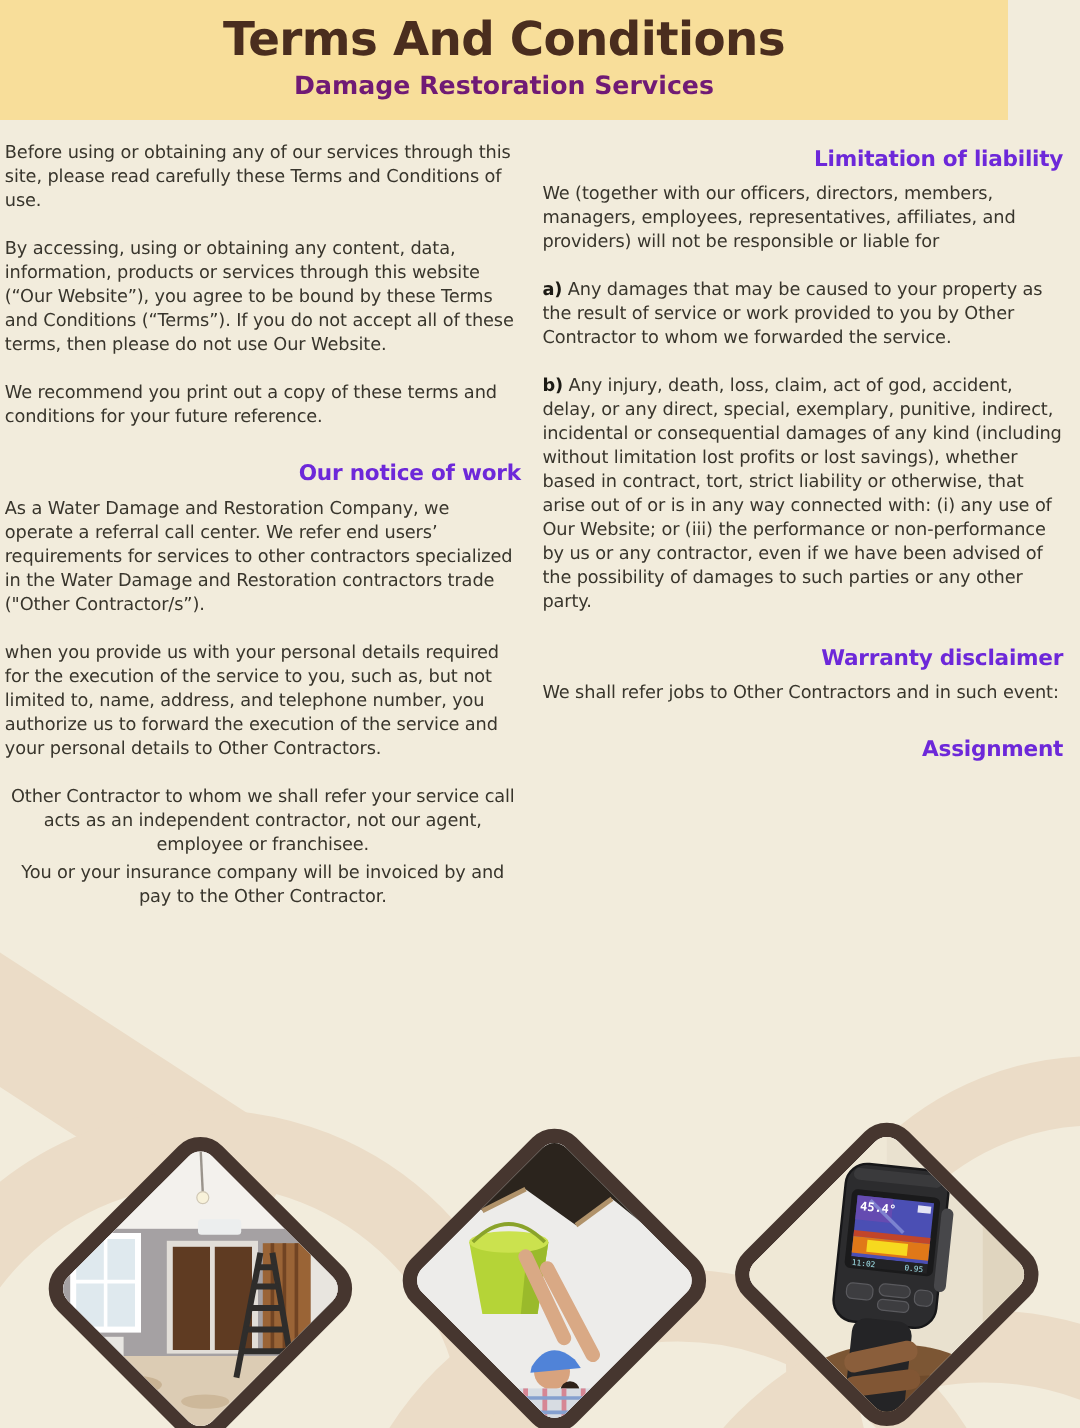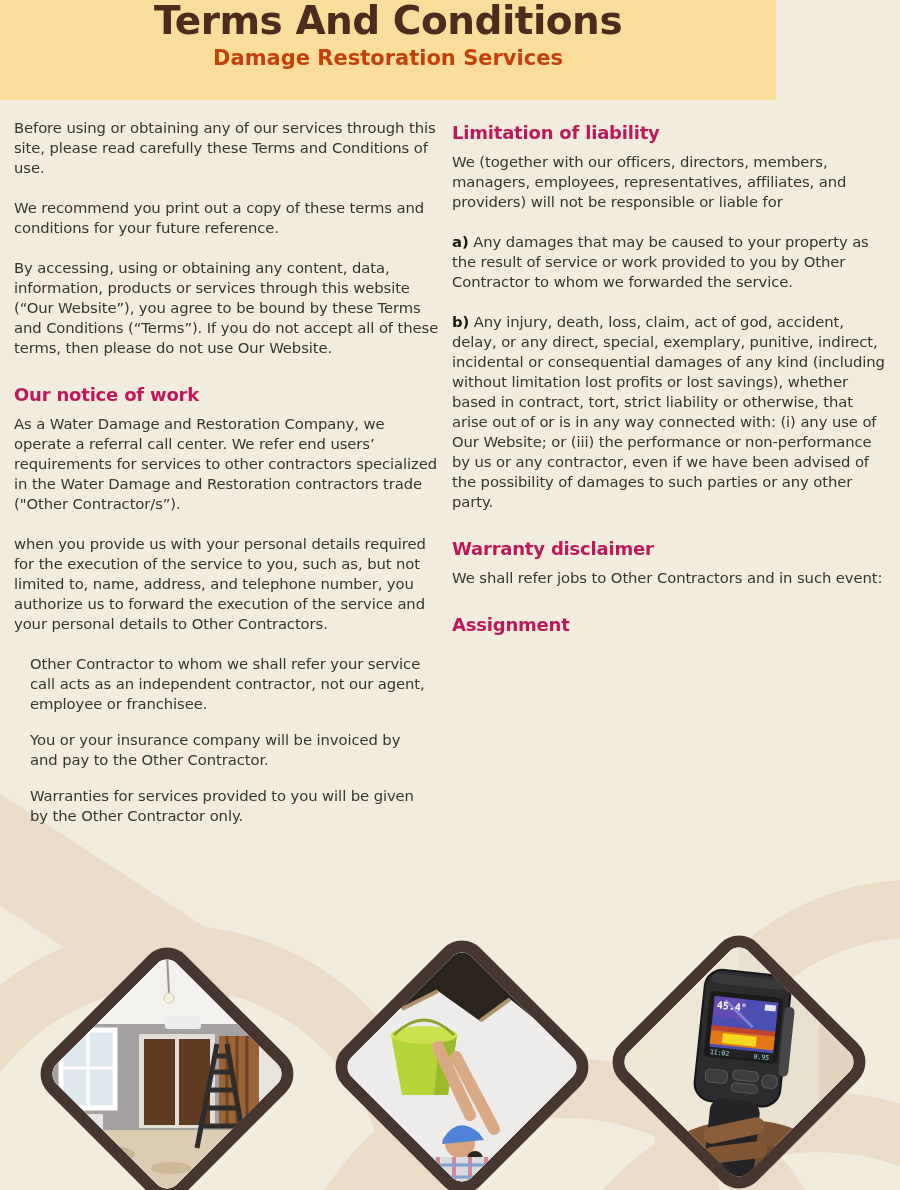--- a/index.html
+++ b/index.html
@@ -4,42 +4,42 @@
 <style>
   html,body{margin:0;padding:0;background:#888;}
   .page{
     position:relative;width:900px;height:1190px;margin:0 auto;
     background:#F2ECDC;overflow:hidden;
     font-family:"DejaVu Sans","Liberation Sans",sans-serif;
     color:#38352C;
   }
   
   .header{
-    position:absolute;left:0;top:0;width:776px;height:100px;
-    background:#F8DE9A;text-align:center;box-sizing:border-box;
+    position:absolute;left:0;top:0;width:840px;height:100px;
+    background:#F8DE9A;text-align:center;box-sizing:border-box;padding-top:13px;
   }
   .header .title{
     font-size:39px;font-weight:bold;color:#4A2D1E;letter-spacing:-.5px;line-height:1.1;
   }
   .header .subtitle{
-    font-size:21px;font-weight:bold;color:#c2410c;margin-top:3px;
+    font-size:21px;font-weight:bold;color:#701a75;margin-top:3px;
   }
   
   .col{position:absolute;top:118px;font-size:14.8px;line-height:20px;letter-spacing:-.1px;z-index:3;}
-  .col-left{left:14px;width:430px;}
+  .col-left{left:4px;width:430px;}
   .col-right{left:452px;width:434px;}
   .col p{margin:0 0 20px 0;}
   .col p.tight{margin:0;}
   .col h2{
-    font-size:18px;line-height:22px;font-weight:bold;color:#be185d;
-    margin:26px 0 8px 0;letter-spacing:-.2px;
+    font-size:18px;line-height:22px;font-weight:bold;color:#6d28d9;
+    margin:26px 0 8px 0;letter-spacing:-.2px;text-align:right;
   }
   .col h2.first{margin-top:4px;}
   .col b{font-weight:bold;color:#1C1A14;}
-  .line{margin:16px;}
+  .line{margin:4px;text-align:center;}
   
   .deco{position:absolute;left:0;top:0;width:900px;height:1190px;z-index:1;}
   .ring{position:absolute;border-radius:50%;border-style:solid;border-color:#EBDCC7;}
   .band{position:absolute;background:#EBDCC7;border-radius:48px;}
   
   .diamond{
     position:absolute;width:170px;height:170px;z-index:2;
     transform:rotate(45deg);
     border:12px solid #46362F;border-radius:26px;
     overflow:hidden;background:#fff;
@@ -63,31 +63,30 @@
     <div class="ring" style="left:530px;top:1092px;width:460px;height:460px;border-width:60px;"></div>
   </div>
 
   <div class="header">
     <div class="title">Terms And Conditions</div>
     <div class="subtitle">Damage Restoration Services</div>
   </div>
 
   <div class="col col-left">
     <p>Before using or obtaining any of our services through this site, please read carefully these Terms and Conditions of use.</p>
+    <p>By accessing, using or obtaining any content, data, information, products or services through this website (“Our Website”), you agree to be bound by these Terms and Conditions (“Terms”). If you do not accept all of these terms, then please do not use Our Website.</p>
     <p>We recommend you print out a copy of these terms and conditions for your future reference.</p>
-    <p>By accessing, using or obtaining any content, data, information, products or services through this website (“Our Website”), you agree to be bound by these Terms and Conditions (“Terms”). If you do not accept all of these terms, then please do not use Our Website.</p>
 
     <h2>Our notice of work</h2>
     <p>As a Water Damage and Restoration Company, we operate a referral call center. We refer end users’ requirements for services to other contractors specialized in the Water Damage and Restoration contractors trade ("Other Contractor/s”).</p>
 
     <p>when you provide us with your personal details required for the execution of the service to you, such as, but not limited to, name, address, and telephone number, you authorize us to forward the execution of the service and your personal details to Other Contractors.</p>
 
     <div class="line">Other Contractor to whom we shall refer your service call acts as an independent contractor, not our agent, employee or franchisee.</div>
     <div class="line">You or your insurance company will be invoiced by and pay to the Other Contractor.</div>
-    <div class="line">Warranties for services provided to you will be given by the Other Contractor only.</div>
   </div>
 
   <div class="col col-right">
     <h2 class="first">Limitation of liability</h2>
     <p>We (together with our officers, directors, members, managers, employees, representatives, affiliates, and providers) will not be responsible or liable for</p>
     <p><b>a)</b><span> Any damages that may be caused to your property as the result of service or work provided to you by Other Contractor to whom we forwarded the service.</span></p>
     <p><b>b)</b><span> Any injury, death, loss, claim, act of god, accident, delay, or any direct, special, exemplary, punitive, indirect, incidental or consequential damages of any kind (including without limitation lost profits or lost savings), whether based in contract, tort, strict liability or otherwise, that arise out of or is in any way connected with: (i) any use of Our Website; or (iii) the performance or non-performance by us or any contractor, even if we have been advised of the possibility of damages to such parties or any other party.</span></p>
 
     <h2>Warranty disclaimer</h2>
     <p class="tight">We shall refer jobs to Other Contractors and in such event:</p>

